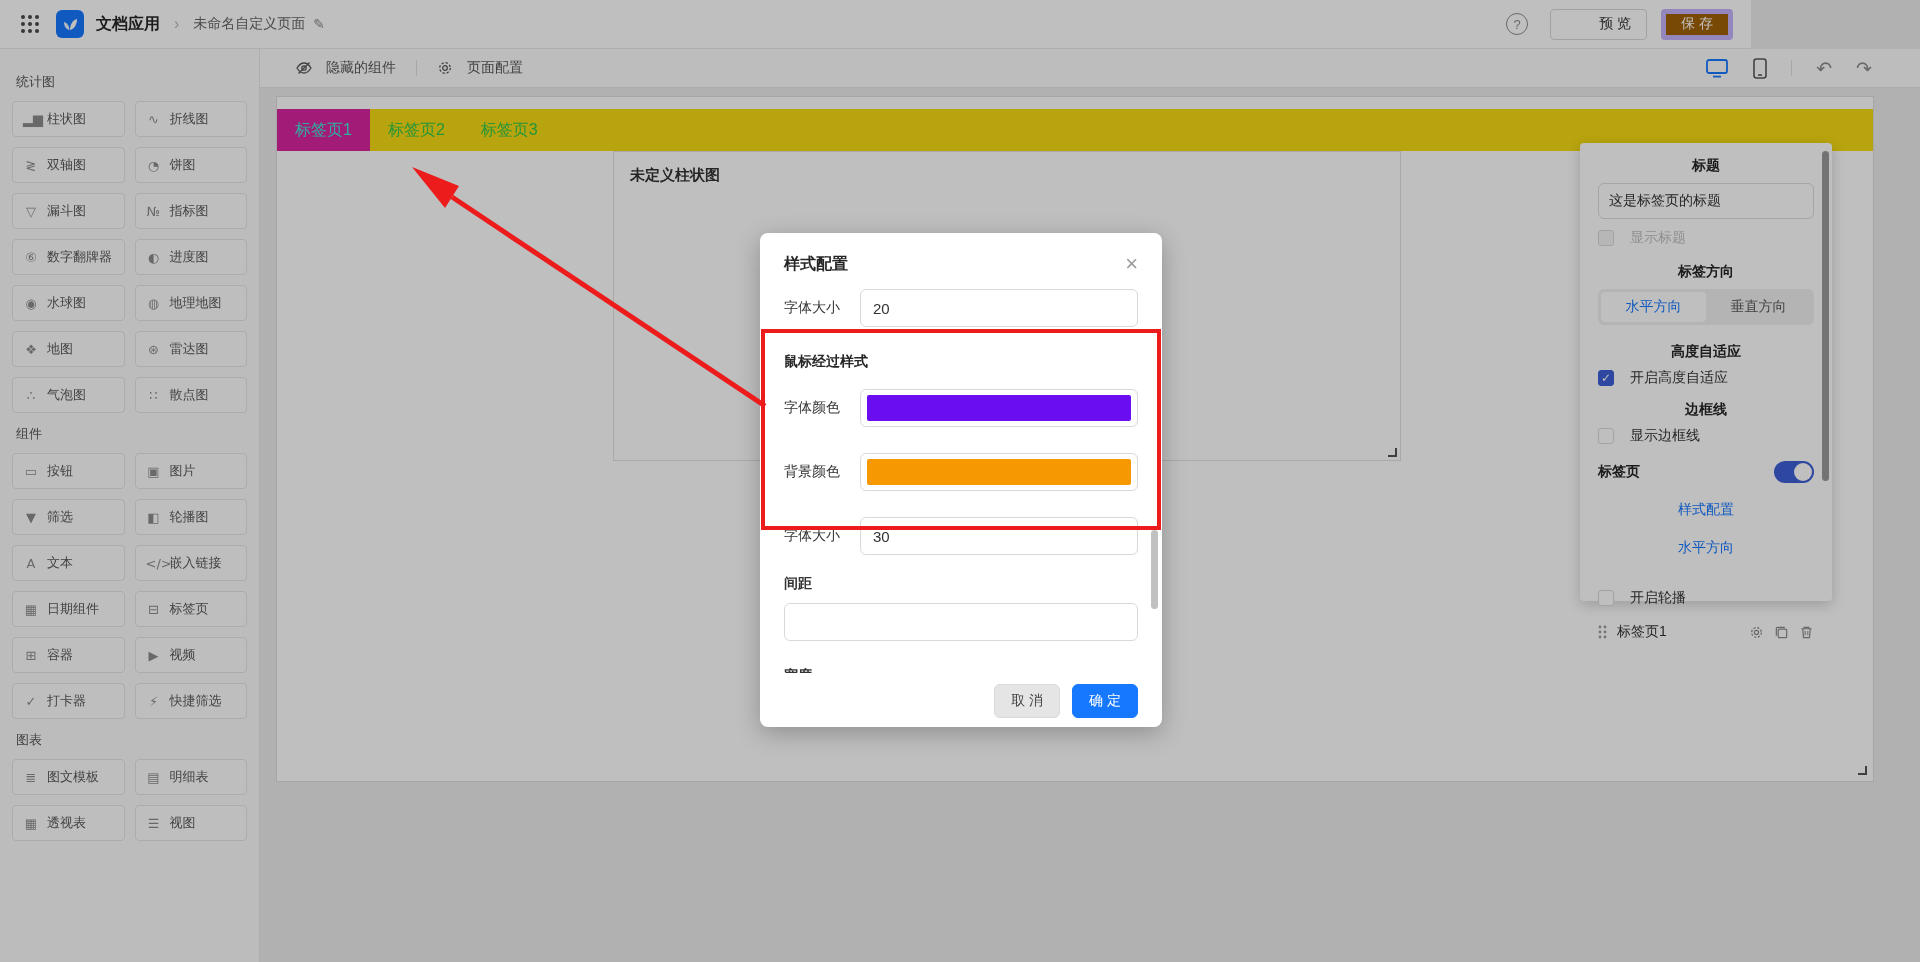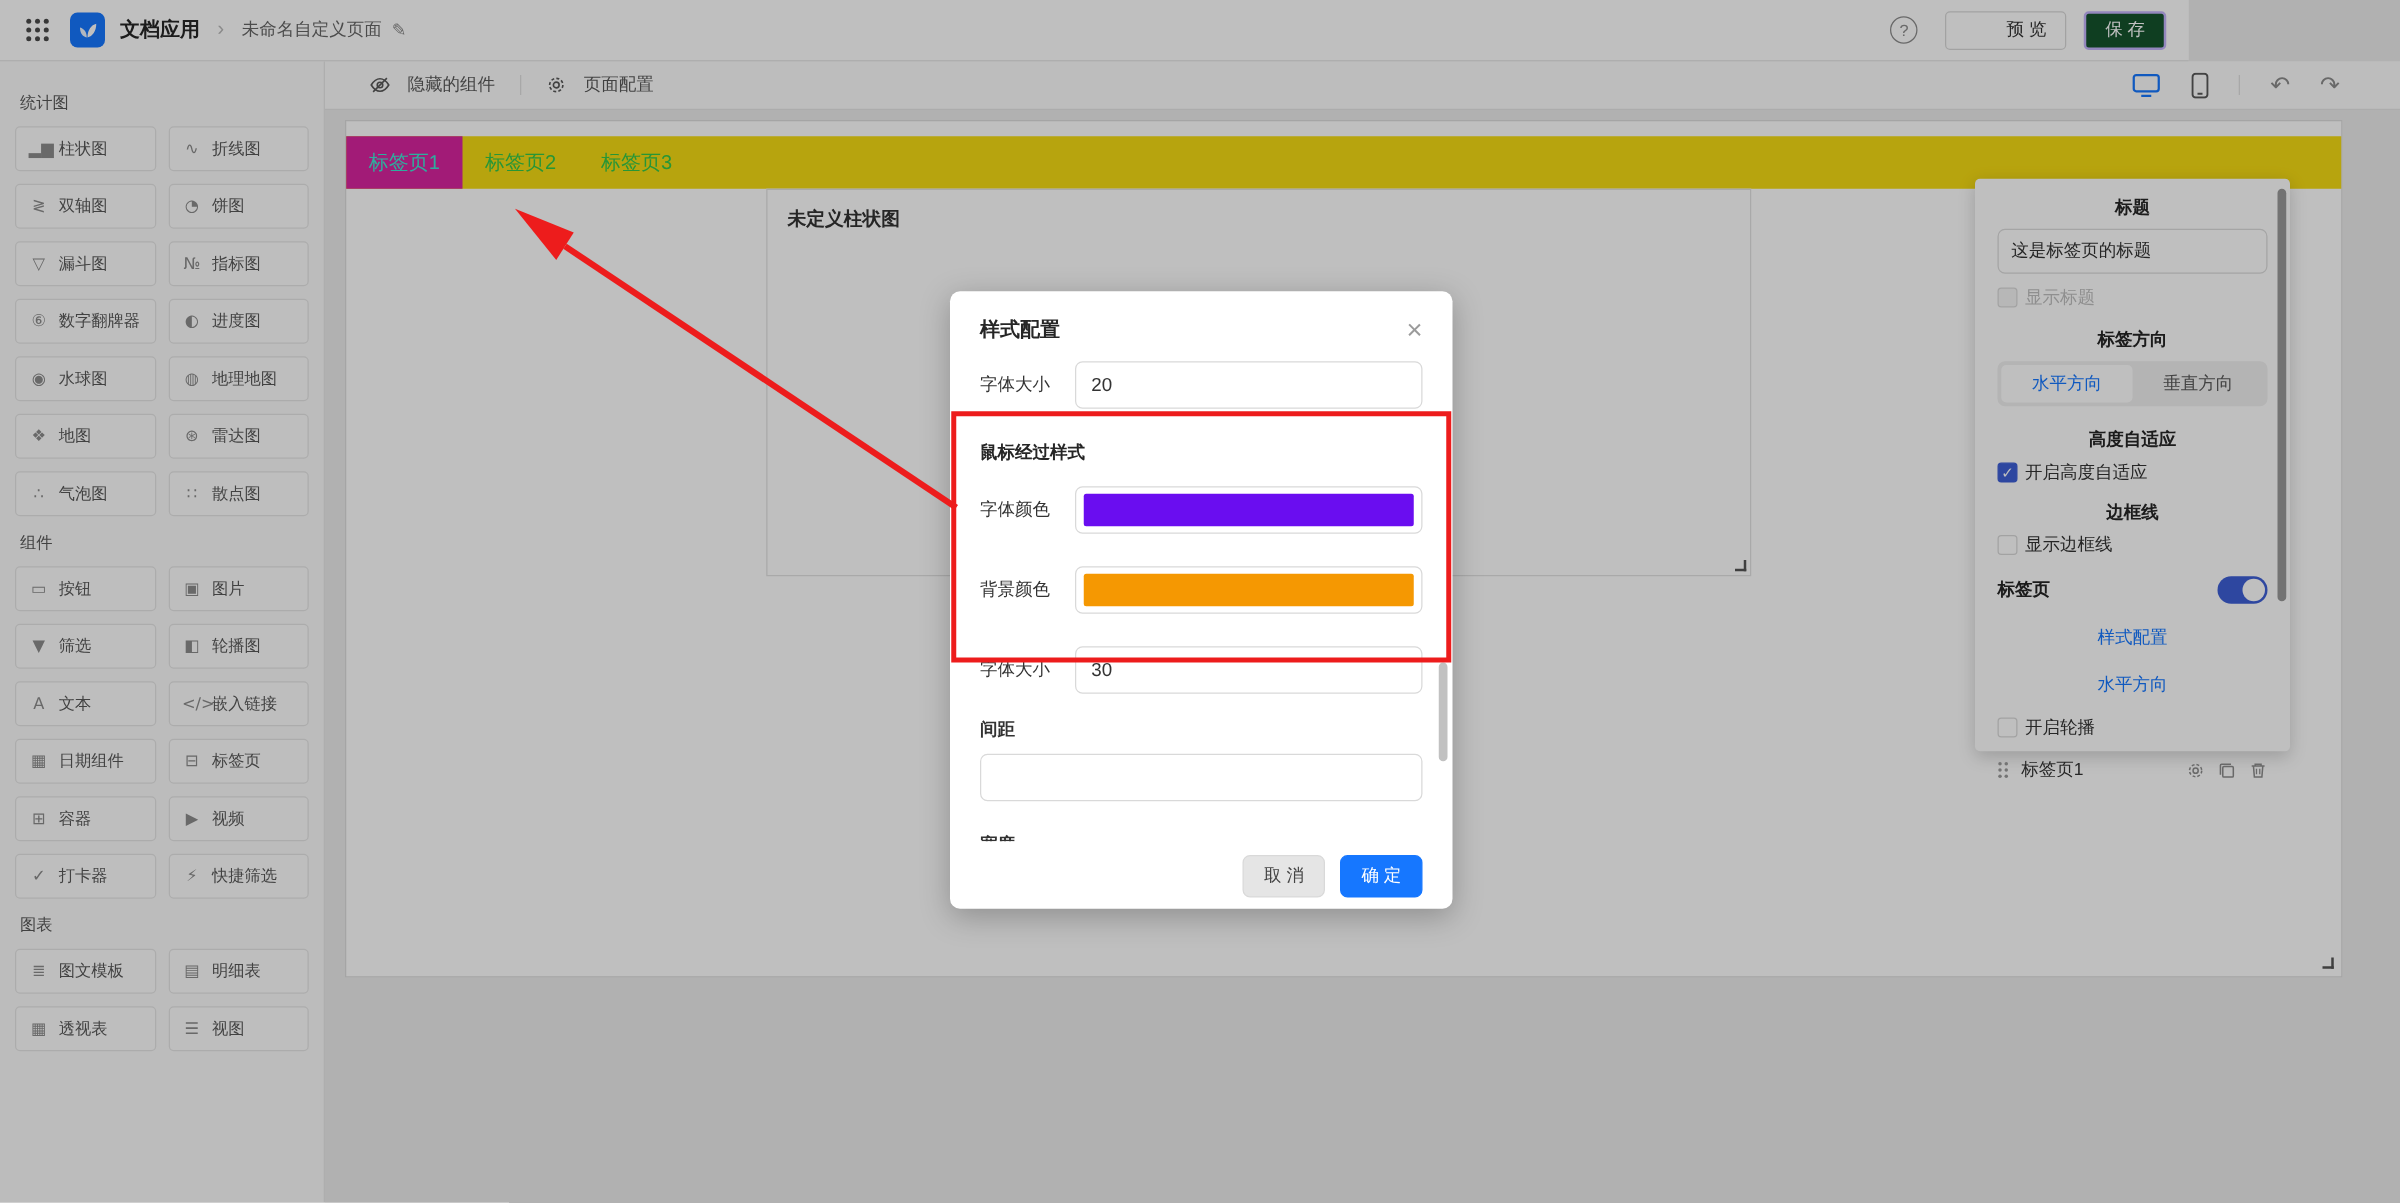--- a/index.html
+++ b/index.html
@@ -14,21 +14,21 @@
     display:flex; align-items:center; justify-content:center; }
   .app-name { margin-left:12px; font-size:16px; font-weight:bold; color:#262626; }
   .crumb-sep { margin:0 14px; color:#B9B9B9; font-size:16px; }
   .page-name { font-size:14px; color:#666; }
   .pencil { margin-left:8px; color:#8C8C8C; font-size:14px; }
   .topbar-right { margin-left:auto; display:flex; align-items:center; margin-right:18px; }
   .help-circle { width:22px; height:22px; border:1.5px solid #8C8C8C; border-radius:50%;
     color:#8C8C8C; font-size:13px; display:flex; align-items:center; justify-content:center; margin-right:22px; }
   .btn { height:31px; border-radius:4px; font-size:14px; padding:0 15px; display:flex; align-items:center; cursor:pointer; }
   .btn-plain { background:#fff; border:1px solid #D9D9D9; color:#333; margin-right:14px;padding-left:48px; }
-  .btn-primary { background:#14532d; border:2px solid #c4b5fd; color:#fff; }
+  .btn-primary { background:#a16207; border:5px solid #c4b5fd; color:#fff; }
 
   
   .toolbar { position:absolute; left:260px; top:49px; right:0; height:39px; background:#FDFDFD;
     border-bottom:1px solid #E6E6E6; display:flex; align-items:center; z-index:4; }
   .tool-item { display:flex; align-items:center; gap:14px; color:#595959; font-size:14px; cursor:pointer; }
   .tool-item svg { display:block; }
   .tb-div { width:1px; height:16px; background:#E0E0E0; margin:0 20px; }
   .toolbar-right { margin-left:auto; display:flex; align-items:center; margin-right:48px; gap:24px; }
   .undoredo { font-size:19px; color:#8C8C8C; cursor:pointer; line-height:1; }
 
@@ -54,21 +54,21 @@
     border:1px solid #E2E2E2; }
   .widget-title { margin:14px 0 0 16px; font-size:15px; font-weight:bold; color:#333; }
   .corner { position:absolute; width:9px; height:9px; border-right:2px solid #555; border-bottom:2px solid #555; }
 
   
   .panel { position:absolute; left:1580px; top:143px; width:252px; height:458px; background:#fff;
     border-radius:4px; box-shadow:0 4px 14px rgba(0,0,0,.18); z-index:10; padding:14px 18px; font-size:14px;text-align:center; }
   .p-label { font-weight:bold; color:#262626; }
   .p-input { width:100%; height:36px; border:1px solid #DCDCDC; border-radius:6px; margin-top:8px;
     padding:0 10px; font-size:14px; color:#333; display:flex; align-items:center; background:#fff; }
-  .chk-row { display:flex; align-items:center; gap:6px; margin-top:10px; }
+  .chk-row { display:flex; align-items:center; gap:16px; margin-top:10px; }
   .chk { width:16px; height:16px; border-radius:3px; border:1px solid #D9D9D9; background:#fff;
     display:flex; align-items:center; justify-content:center; font-size:12px; cursor:pointer; flex:none; }
   .chk.disabled { background:#F5F5F5; }
   .chk.checked { background:#3E5FD6; border-color:#3E5FD6; color:#fff; }
   .seg { margin-top:8px; height:36px; background:#F0F0F0; border-radius:6px; padding:3px; display:flex; }
   .seg > div { flex:1; border-radius:4px; display:flex; align-items:center; justify-content:center; cursor:pointer; }
   .seg .on { background:#fff; color:#1677FF; }
   .seg .off { color:#595959; }
   .row-between { display:flex; align-items:center; justify-content:space-between; }
   .toggle { width:40px; height:22px; border-radius:11px; background:#3E5FD6; position:relative; cursor:pointer; }
@@ -350,21 +350,21 @@
   <div class="row-between" style="margin-top:16px">
     <span class="p-label">标签页</span>
     <div class="toggle">
         <div class="knob"></div>
       </div>
   </div>
 
   <div class="link" style="margin-top:18px">样式配置</div>
   <div class="link" style="margin-top:20px">水平方向</div>
 
-  <div class="chk-row" style="margin-top:16px">
+  <div class="chk-row" style="margin-top:32px">
     <div class="chk"></div>
     <span>开启轮播</span>
   </div>
 
   <div class="tabitem-row">
     <svg width="9" height="14" viewBox="0 0 9 14">
       <g fill="#9B9B9B">
           <circle cx="2" cy="2" r="1.4"></circle>
           <circle cx="7" cy="2" r="1.4"></circle>
       <circle cx="2" cy="7" r="1.4"></circle>

